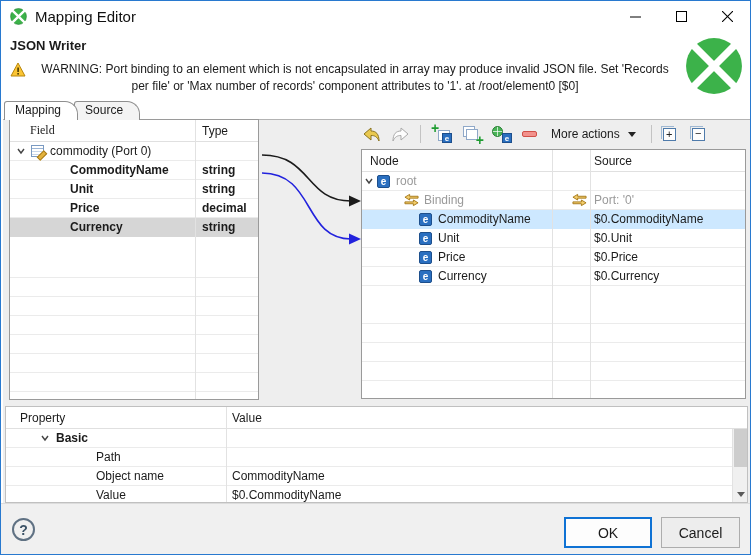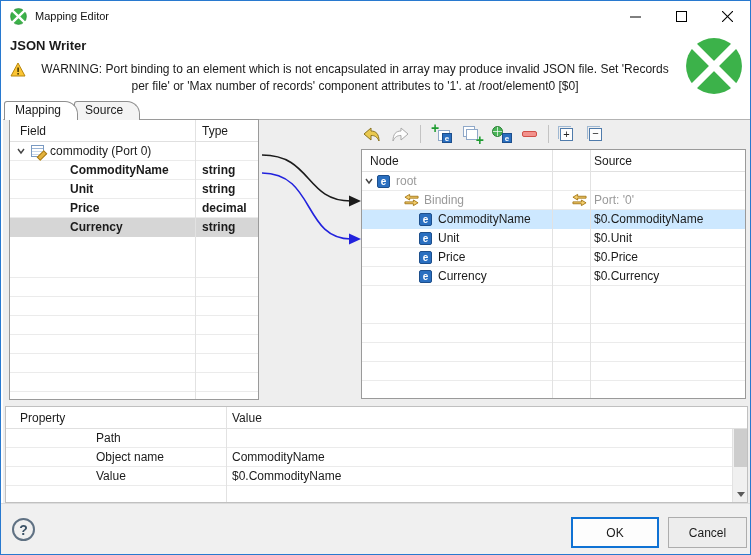--- a/index.html
+++ b/index.html
@@ -6,21 +6,21 @@
   html,body { background:#cfd8e2; }
   body { font-family: "Liberation Sans", "DejaVu Sans", sans-serif; font-size: 12px; color:#1b1b1b; }
 
   .window { position:relative; width:751px; height:555px; background:#ffffff;
             border:1px solid #2879cf; overflow:hidden; }
 
   
   .titlebar { position:absolute; top:0; left:0; right:0; height:30px; background:#fff;
               display:flex; align-items:center; padding-left:9px; }
   .titlebar .app-icon { width:17px; height:17px; margin-right:8px; flex:0 0 auto; }
-  .title-text { font-size:11px; color:#111; }
+  .title-text { font-size:15px; color:#111; }
   .caption-btns { position:absolute; right:0; top:0; display:flex; height:30px; }
   .cap-btn { width:46px; height:30px; display:flex; align-items:center; justify-content:center; }
 
   
   .header { position:absolute; top:30px; left:0; right:0; height:70px; background:#fff; }
   .dlg-title { position:absolute; left:9px; top:7px; font-size:13px; font-weight:bold; }
   .warn-row { position:absolute; left:9px; top:30px; width:668px; display:flex; align-items:flex-start; }
   .warn-ico { flex:0 0 auto; margin-right:6px; margin-top:1px; }
   .warn-text { line-height:17px; color:#1b1b1b;text-align:center; }
   .logo { position:absolute; right:7px; top:6px; width:58px; height:58px; }
@@ -117,21 +117,21 @@
   .sb-up { top:0; } .sb-down { bottom:0; }
   .sb-tri-up { width:0; height:0; border-left:4px solid transparent; border-right:4px solid transparent; border-bottom:5px solid #5a5a5a; }
   .sb-tri-down { width:0; height:0; border-left:4px solid transparent; border-right:4px solid transparent; border-top:5px solid #5a5a5a; }
   .sb-thumb { position:absolute; left:1px; top:16px; width:13px; height:44px; background:#cdcdcd; }
 
   
   .footer { position:absolute; left:0; right:0; bottom:0; height:51px; background:#f0f0f0; border-top:1px solid #dcdcdc; }
   .help-btn { position:absolute; left:11px; top:14px; width:23px; height:23px; border:2px solid #5f7183; border-radius:50%;
               color:#3b5266; font-size:14px; font-weight:bold; display:flex; align-items:center; justify-content:center; background:#f0f0f0; }
   .help-btn::before { content:"?"; }
-  .btn { position:absolute; top:516px; height:31px; display:flex; align-items:center; justify-content:center; font-size:12px;margin-left:7px; }
+  .btn { position:absolute; top:516px; height:31px; display:flex; align-items:center; justify-content:center; font-size:14px; }
   .btn-ok { left:563px; width:88px; background:#fdfdfd; border:2px solid #0f72d4; }
   .btn-cancel { left:660px; width:79px; background:#ededed; border:1px solid #adadad; }
 </style>
 </head>
 <body>
 
 <div class="window">
 
   <div class="titlebar">
     <svg class="app-icon" viewBox="0 0 56 56">
@@ -185,21 +185,21 @@
 
   <div class="tabstrip">
     <div class="tab active"><span>Mapping</span></div>
     <div class="tab"><span>Source</span></div>
   </div>
   <div class="folder"></div>
 
   <div class="panel fields-table">
     <div class="vline" style="left:185px;"></div>
     <div class="thead">
-      <span style="margin-left:10px;">Field</span>
+      <span style="margin-left:20px;font-family:Liberation Serif, serif;">Field</span>
       <span class="col-type-text">Type</span>
     </div>
     <div class="trow">
       <svg class="chev" style="margin-left:6px;" viewBox="0 0 10 10">
           <polyline points="2,3 5,7 8,3" fill="none" stroke="#444" stroke-width="1.4"></polyline>
         </svg>
       <span class="rec-ico" style="margin-left:5px;"></span>
       <span style="margin-left:6px;text-align:right;">commodity (Port 0)</span>
     </div>
     <div class="trow">
@@ -255,20 +255,24 @@
       </span>
     </div>
     <div class="tb-btn">
       <span class="mini-stack">
         <span class="mini-globe"></span>
           <span class="mini-e"></span>
       </span>
     </div>
     <div class="tb-btn">
       <span class="remove-bar"></span>
+    </div>
+    <div class="more-actions">
+      <span>More actions</span>
+      <span class="dd-arrow"></span>
     </div>
     <div class="tb-sep"></div>
     <div class="tb-btn">
       <span class="box-ico plus layered"></span>
     </div>
     <div class="tb-btn" style="margin-left:6px;">
       <span class="box-ico minus layered"></span>
     </div>
   </div>
 
@@ -323,20 +327,26 @@
     <div class="grid-fill" style="top:155px;"></div>
   </div>
 
   <div class="panel props">
     <div class="vline" style="left:220px;"></div>
     <div class="thead">
       <span style="margin-left:14px;">Property</span>
       <span class="val-text">Value</span>
     </div>
     <div class="trow">
+      <svg class="chev" style="margin-left:34px;" viewBox="0 0 10 10">
+          <polyline points="2,3 5,7 8,3" fill="none" stroke="#444" stroke-width="1.4"></polyline>
+        </svg>
+      <span class="b" style="margin-left:6px;">Basic</span>
+    </div>
+    <div class="trow">
       <span style="margin-left:90px;">Path</span>
     </div>
     <div class="trow">
       <span style="margin-left:90px;">Object name</span>
       <span class="val-text">CommodityName</span>
     </div>
     <div class="trow">
       <span style="margin-left:90px;">Value</span>
       <span class="val-text">$0.CommodityName</span>
     </div>

